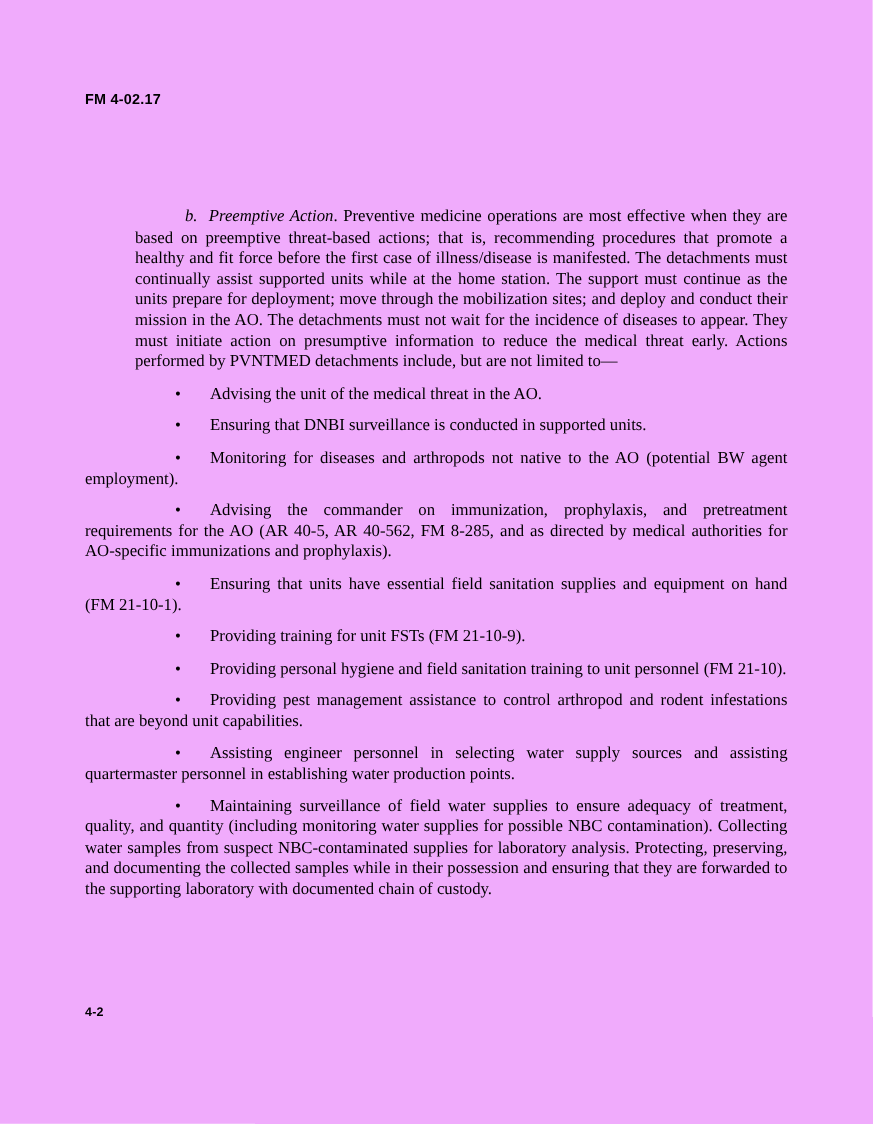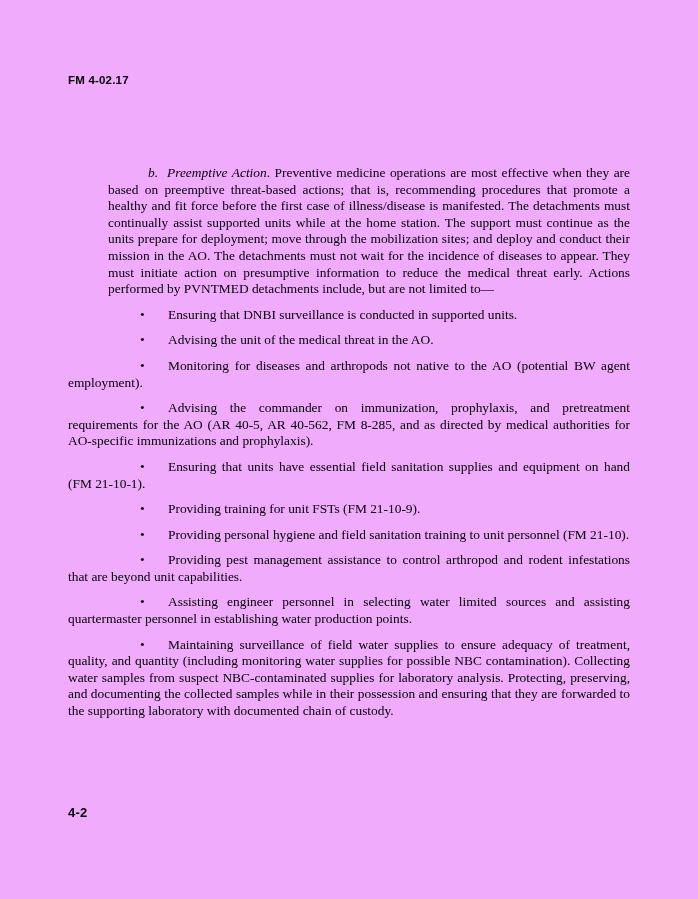--- a/index.html
+++ b/index.html
@@ -30,21 +30,21 @@
     font-family: "Liberation Sans", sans-serif;
     font-size: 11.5px;
     font-weight: bold;
     letter-spacing: 0.2px;
   }
   .footer {
     position: absolute;
     left: 68px;
     top: 805px;
     font-family: "Liberation Sans", sans-serif;
-    font-size: 13px;
+    font-size: 10px;
     font-weight: bold;
     letter-spacing: 0.2px;
   }
   .content {
     position: absolute;
     left: 68px;
     top: 165px;
     width: 562px;
   }
   p {
@@ -84,25 +84,25 @@
   <div class="header">FM 4-02.17</div>
 
   <div class="content">
 
 
     <p class="indent">
       <span class="lettered-lead">b.</span>&nbsp;&nbsp;<span class="italic">Preemptive Action</span><span>. Preventive medicine operations are most effective when they are based on preemptive threat-based actions; that is, recommending procedures that promote a healthy and fit force before the first case of illness/disease is manifested.  The detachments must continually assist supported units while at the home station.  The support must continue as the units prepare for deployment; move through the mobilization sites; and deploy and conduct their mission in the AO.  The detachments must not wait for the incidence of diseases to appear.  They must initiate action on presumptive information to reduce the medical threat early. Actions performed by PVNTMED detachments include, but are not limited to—</span>
     </p>
 
     <p class="bullet-para">
-      <span class="bullet-dot">•</span><span>Ensuring that DNBI surveillance is conducted in supported units.</span>
+      <span class="bullet-dot">•</span><span>Advising the unit of the medical threat in the AO.</span>
     </p>
 
     <p class="bullet-para">
-      <span class="bullet-dot">•</span><span>Advising the unit of the medical threat in the AO.</span>
+      <span class="bullet-dot">•</span><span>Ensuring that DNBI surveillance is conducted in supported units.</span>
     </p>
 
     <p class="bullet-para">
       <span class="bullet-dot">•</span><span>Monitoring for diseases and arthropods not native to the AO (potential BW agent employment).</span>
     </p>
 
     <p class="bullet-para">
       <span class="bullet-dot">•</span><span>Advising the commander on immunization, prophylaxis, and pretreatment requirements for the AO (AR 40-5, AR 40-562, FM 8-285, and as directed by medical authorities for AO-specific immunizations and prophylaxis).</span>
     </p>
 
@@ -116,21 +116,21 @@
 
     <p class="bullet-para">
       <span class="bullet-dot">•</span><span>Providing personal hygiene and field sanitation training to unit personnel (FM 21-10).</span>
     </p>
 
     <p class="bullet-para">
       <span class="bullet-dot">•</span><span>Providing pest management assistance to control arthropod and rodent infestations that are beyond unit capabilities.</span>
     </p>
 
     <p class="bullet-para">
-      <span class="bullet-dot">•</span><span>Assisting engineer personnel in selecting water limited sources and assisting quartermaster personnel in establishing water production points.</span>
+      <span class="bullet-dot">•</span><span>Assisting engineer personnel in selecting water supply sources and assisting quartermaster personnel in establishing water production points.</span>
     </p>
 
 
     <p class="bullet-para">
       <span class="bullet-dot">•</span><span>Maintaining surveillance of field water supplies to ensure adequacy of treatment, quality, and quantity (including monitoring water supplies for possible NBC contamination).  Collecting water samples from suspect NBC-contaminated supplies for laboratory analysis.  Protecting, preserving, and documenting the collected samples while in their possession and ensuring that they are forwarded to the supporting laboratory with documented chain of custody.</span>
     </p>
 
 
   </div>
 

